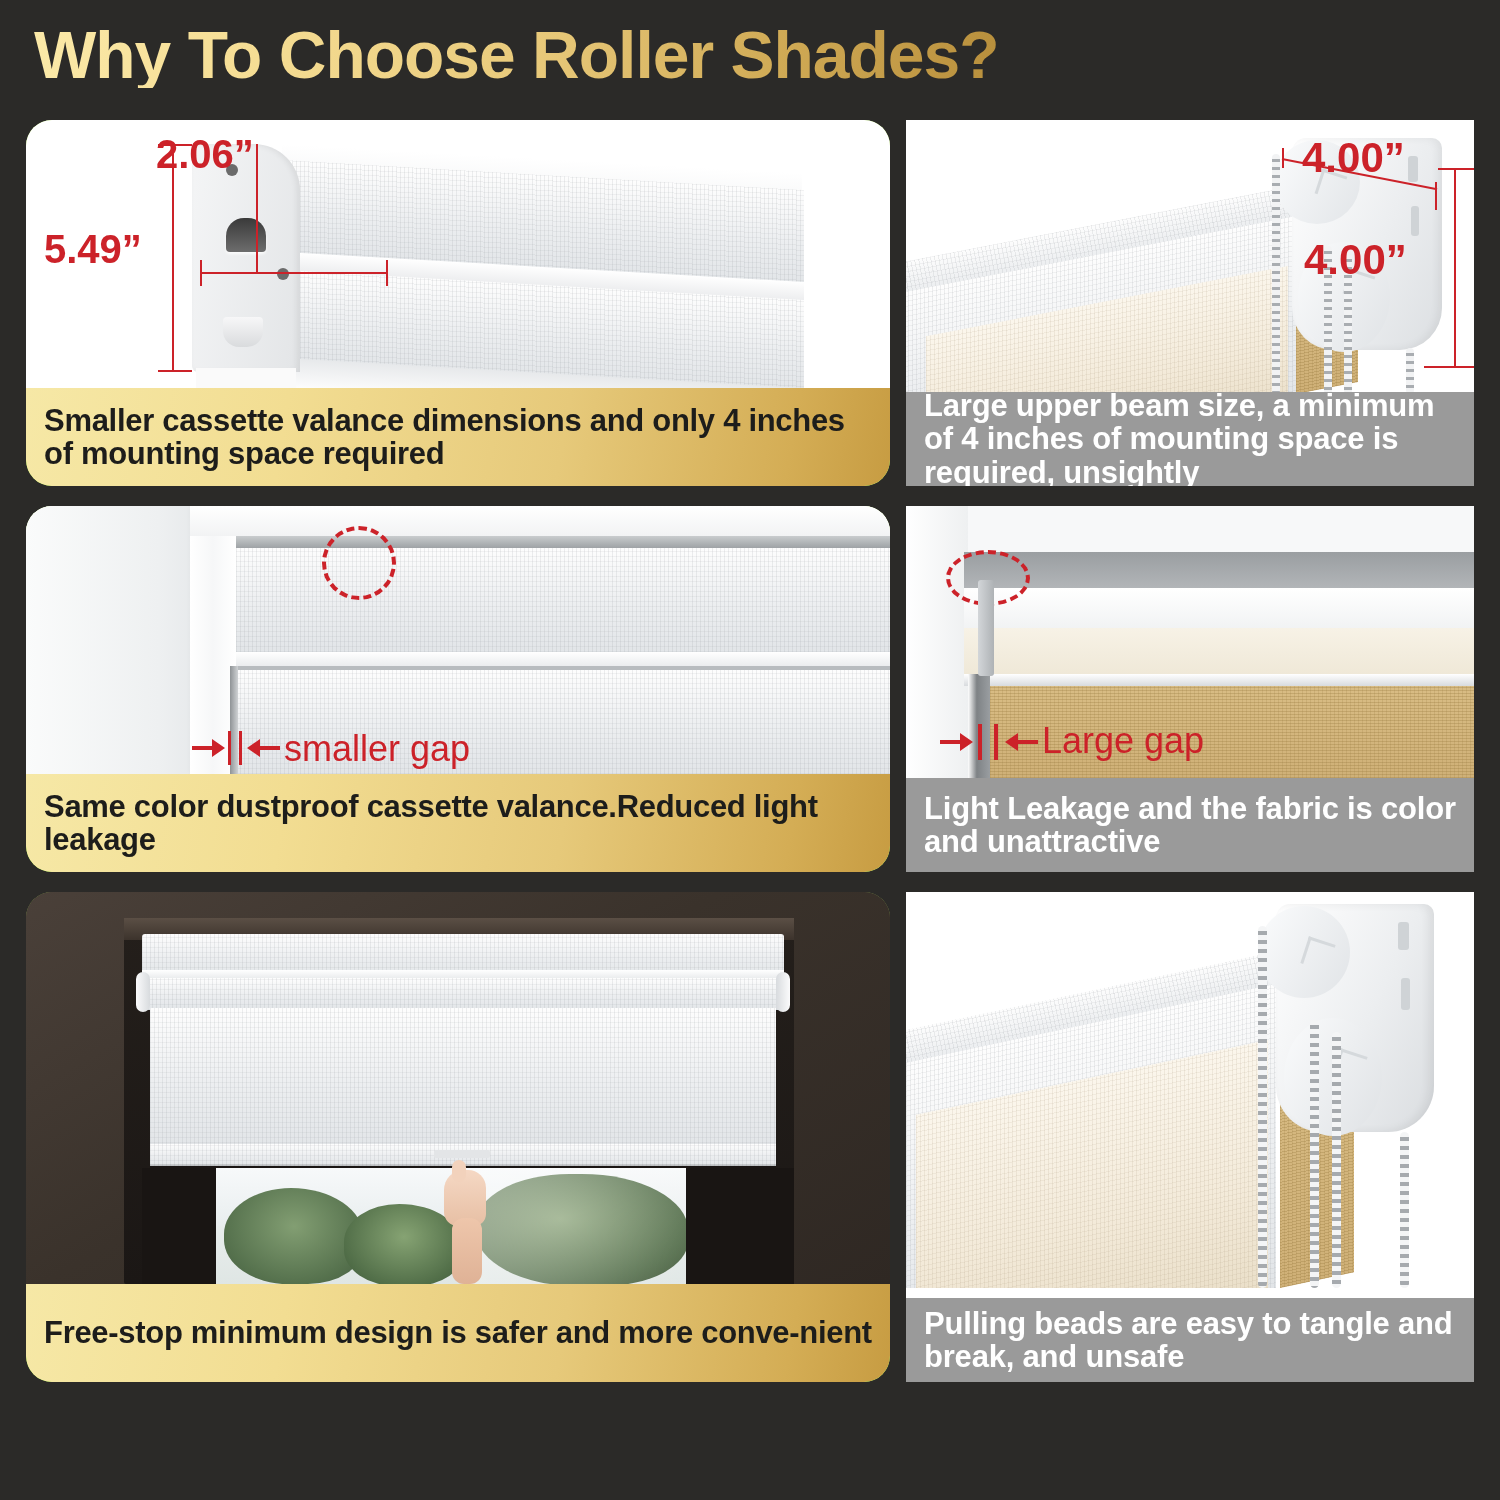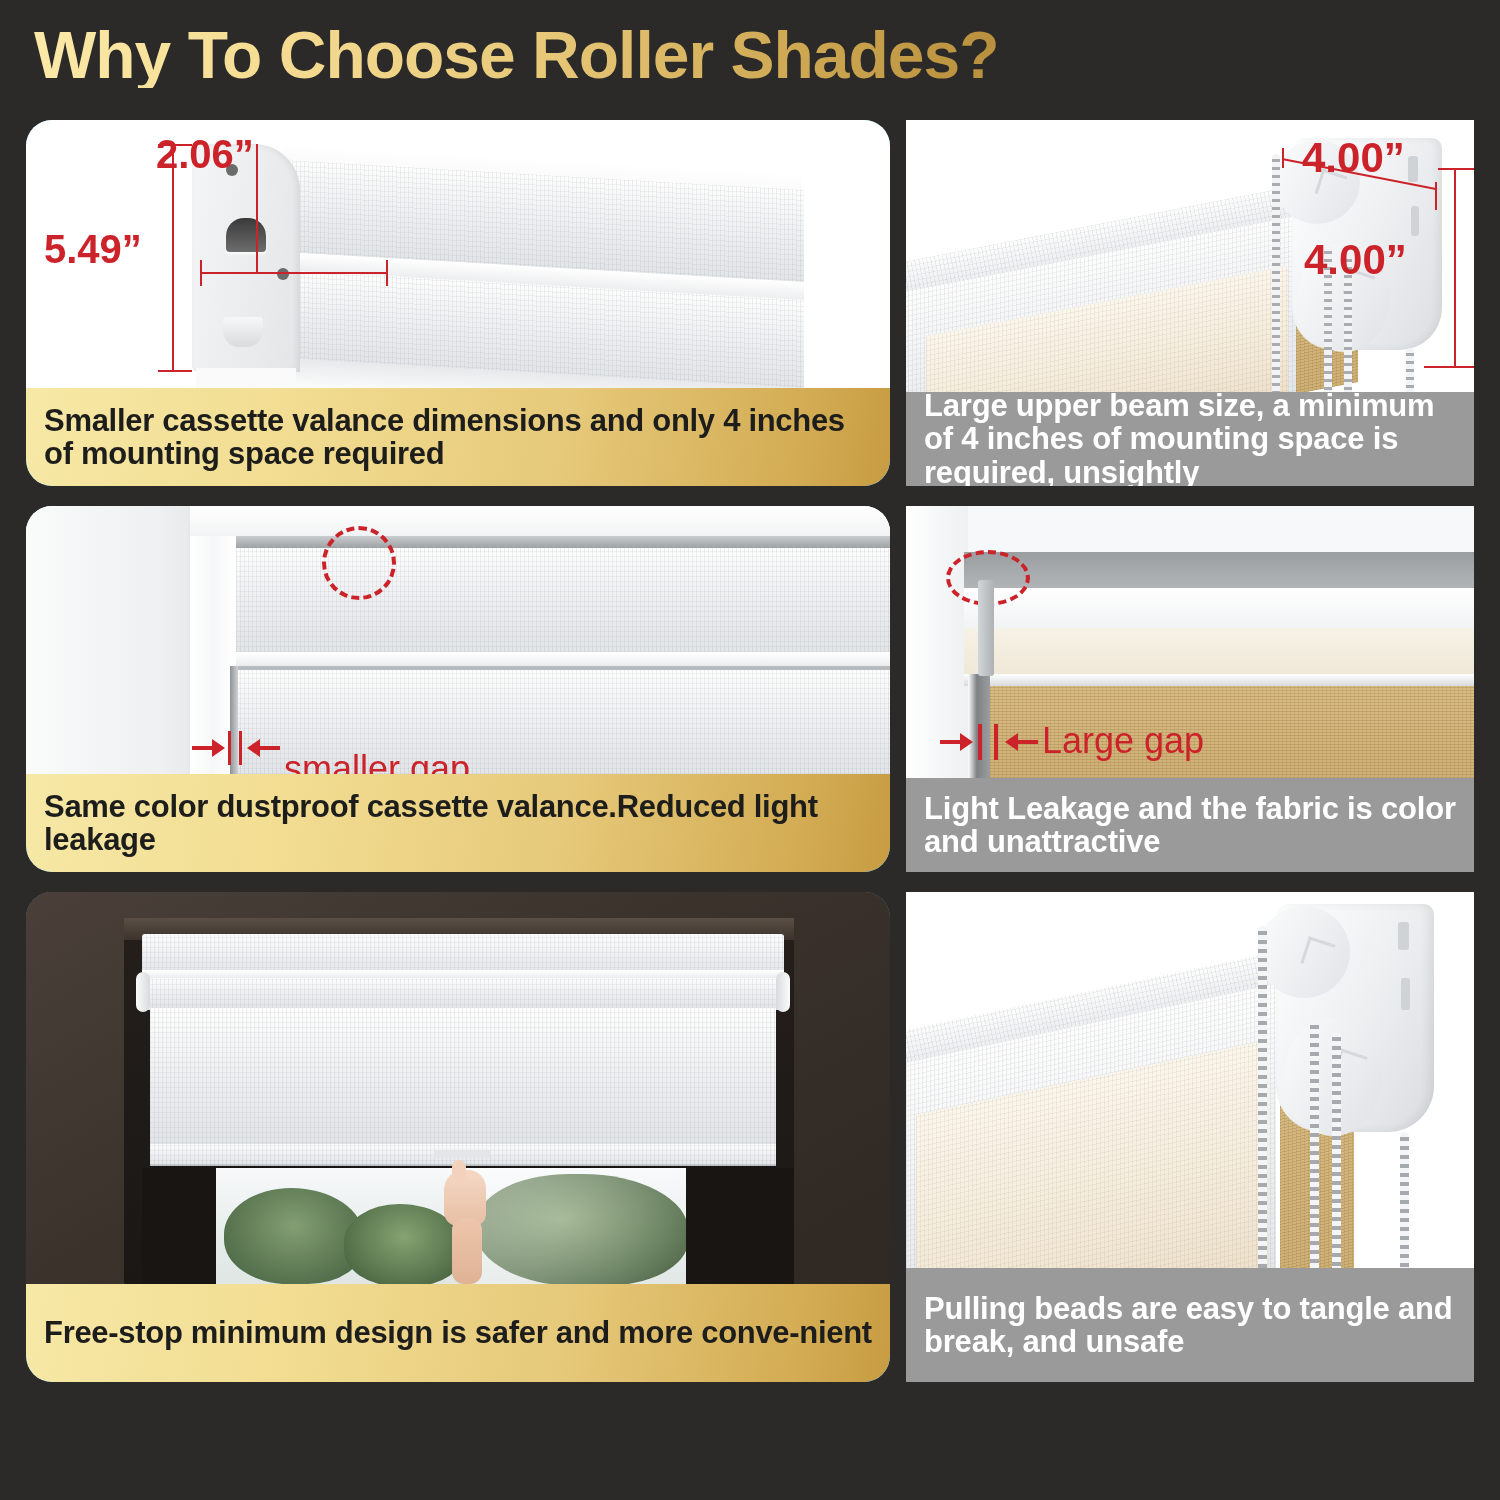--- a/index.html
+++ b/index.html
@@ -23,21 +23,21 @@
     background:linear-gradient(95deg,#fbe9a8 0%,#f6de95 22%,#e8c97a 52%,#cfa954 78%,#b88f3c 100%);
     -webkit-background-clip:text;
     background-clip:text;
     color:transparent;
     -webkit-text-fill-color:transparent;
     white-space:nowrap;
   }
 
   
   .panel { position:absolute; overflow:hidden; }
-  .panel.good { border-radius:26px; background:#7dd3fc; }
+  .panel.good { border-radius:26px; background:#bef264; }
   .panel.bad  { border-radius:0;    background:#ffffff; }
 
   .photo { position:absolute; left:0; top:0; width:100%; overflow:hidden; background:#fff; }
 
   
   .cap {
     position:absolute; left:0; bottom:0; width:100%;
     display:flex; align-items:center;
     padding:0 18px;
   }
@@ -176,21 +176,21 @@
     <div style="position:absolute;left:296px;top:20px;width:74px;height:74px;border:4px dashed #cc2229;border-radius:50%;"></div>
 
     <div class="redline" style="left:202px;top:225px;width:3px;height:34px;"></div>
     <div class="redline" style="left:213px;top:225px;width:3px;height:34px;"></div>
     <svg style="position:absolute;left:166px;top:232px;" width="34" height="20" viewBox="0 0 34 20">
       <path d="M0 8 h20 v-7 l13 9 -13 9 v-7 H0 z" fill="#cc2229"></path>
     </svg>
     <svg style="position:absolute;left:220px;top:232px;" width="34" height="20" viewBox="0 0 34 20">
       <path d="M34 8 h-20 v-7 l-13 9 13 9 v-7 H34 z" fill="#cc2229"></path>
     </svg>
-    <div class="dimtxt" style="left:258px;top:222px;font-size:36px;font-weight:normal;margin-top:20px;">smaller gap</div>
+    <div class="dimtxt" style="left:258px;top:222px;font-size:36px;font-weight:normal;">smaller gap</div>
   </div>
 
   <div class="cap gold" style="height:98px;">
     <div class="cap-text">Same color dustproof cassette valance.Reduced light leakage</div>
   </div>
 </div>
 
 <div class="panel bad" style="left:906px; top:506px; width:568px; height:366px;">
 
   <div class="photo" style="height:272px;background:#f7f8f9;">
@@ -286,16 +286,16 @@
     <div style="position:absolute;left:495px;top:86px;width:9px;height:32px;background:#cfd3d6;border-radius:3px;"></div>
     <div style="position:absolute;left:398px;top:48px;width:28px;height:28px;border-left:3px solid #d5d9dc;border-top:3px solid #d5d9dc;transform:rotate(18deg);"></div>
     <div style="position:absolute;left:430px;top:160px;width:28px;height:28px;border-left:3px solid #d5d9dc;border-top:3px solid #d5d9dc;transform:rotate(18deg);"></div>
 
     <div style="position:absolute;left:352px;top:34px;width:9px;height:362px;background:repeating-linear-gradient(180deg,#f4f5f6 0 5px,#a6aaae 5px 9px);border-radius:5px;"></div>
     <div style="position:absolute;left:404px;top:128px;width:9px;height:268px;background:repeating-linear-gradient(180deg,#f4f5f6 0 5px,#a6aaae 5px 9px);border-radius:5px;"></div>
     <div style="position:absolute;left:426px;top:140px;width:9px;height:256px;background:repeating-linear-gradient(180deg,#f4f5f6 0 5px,#a6aaae 5px 9px);border-radius:5px;"></div>
     <div style="position:absolute;left:494px;top:240px;width:9px;height:156px;background:repeating-linear-gradient(180deg,#f4f5f6 0 5px,#a6aaae 5px 9px);border-radius:5px;"></div>
   </div>
 
-  <div class="cap grey" style="height:114px;">
+  <div class="cap grey" style="height:84px;">
     <div class="cap-text">Pulling beads are easy to tangle and break, and unsafe</div>
   </div>
 </div>
 
 </body></html>

